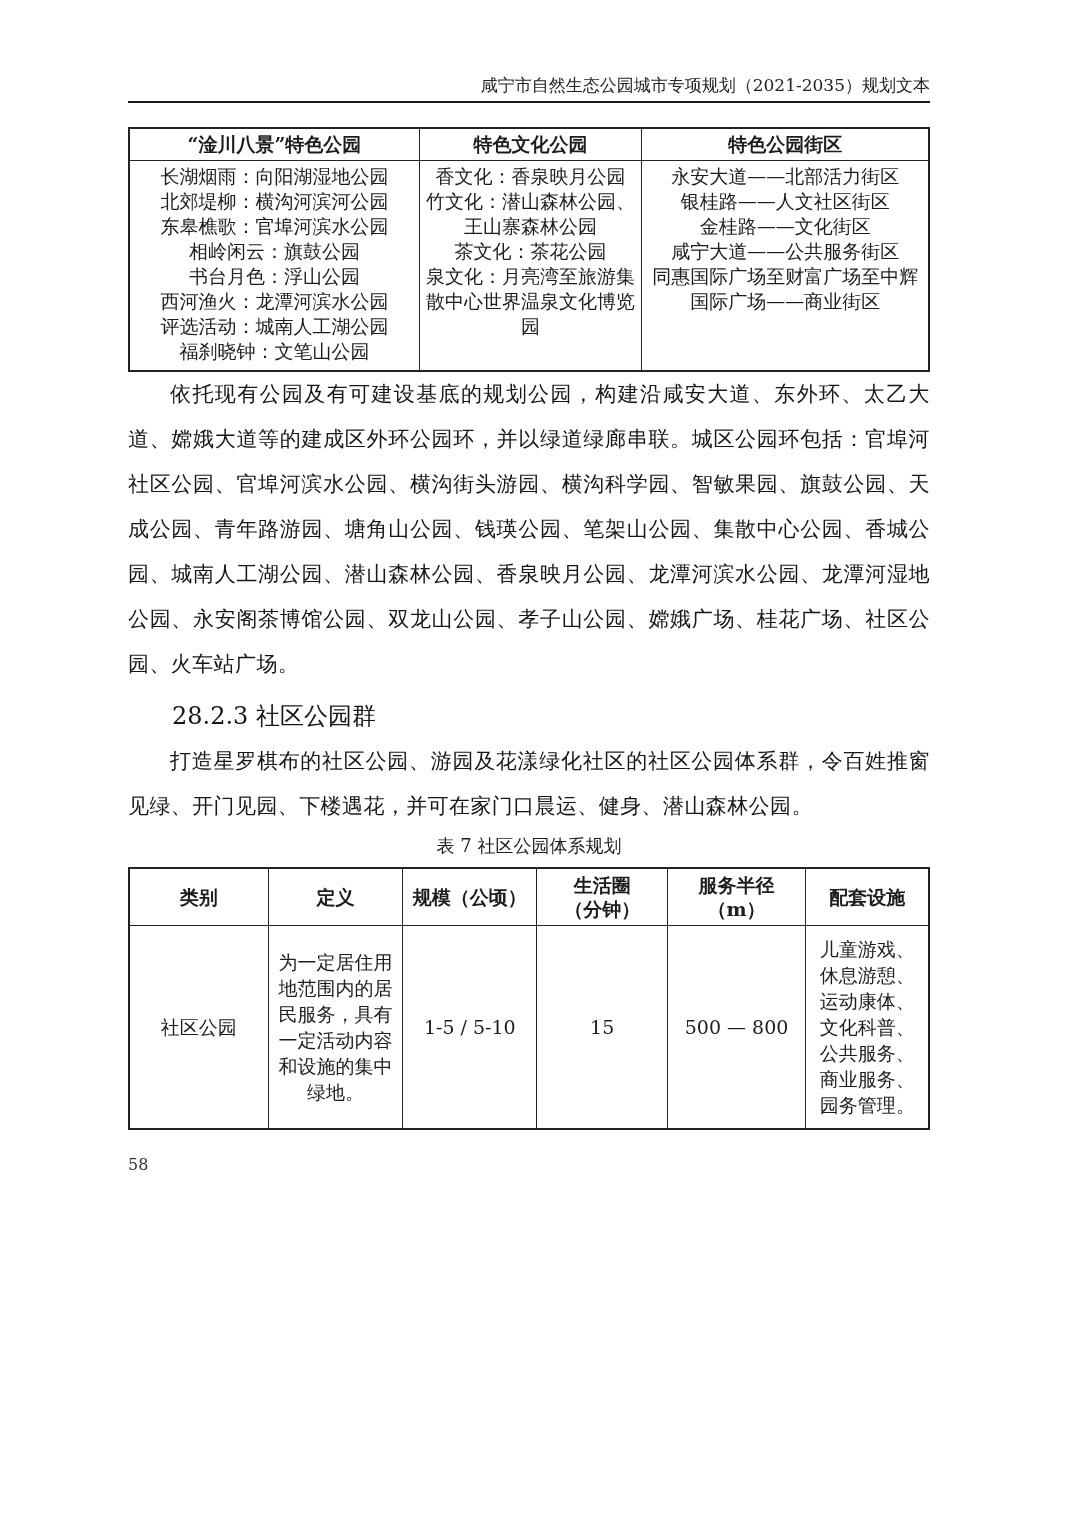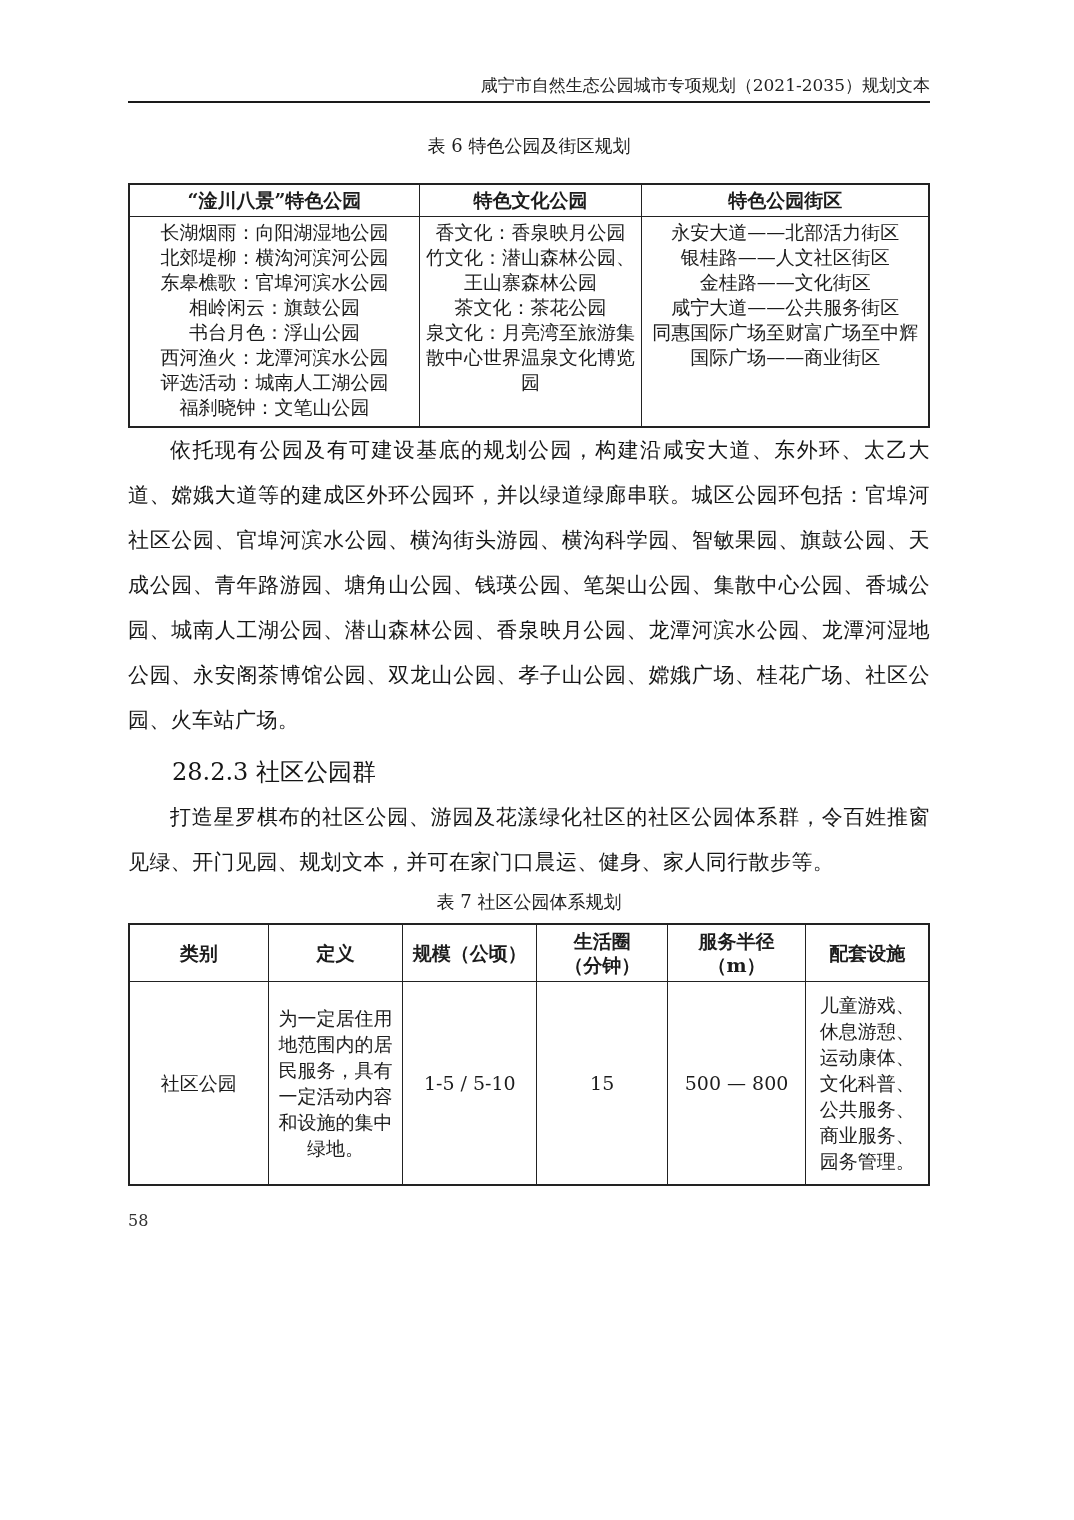--- a/index.html
+++ b/index.html
@@ -101,21 +101,20 @@
 </head>
 <body>
 
 <div class="page">
 
   <div class="doc-header">
     <span>咸宁市自然生态公园城市专项规划（2021-2035）规划文本</span>
   </div>
   <div class="header-rule"></div>
 
-  <div class="table-title">表 6 特色公园及街区规划</div>
 
   <table class="doc-table t6">
     <colgroup>
       <col style="width:36.3%">
       <col style="width:27.8%">
       <col style="width:35.9%">
     </colgroup>
     <tbody>
         <tr>
       <th>“淦川八景”特色公园</th>
@@ -150,21 +149,21 @@
         <div>同惠国际广场至财富广场至中辉</div>
         <div>国际广场——商业街区</div>
       </td>
     </tr>
   </tbody>
     </table>
 
   <p class="body-par">依托现有公园及有可建设基底的规划公园，构建沿咸安大道、东外环、太乙大道、嫦娥大道等的建成区外环公园环，并以绿道绿廊串联。城区公园环包括：官埠河社区公园、官埠河滨水公园、横沟街头游园、横沟科学园、智敏果园、旗鼓公园、天成公园、青年路游园、塘角山公园、钱瑛公园、笔架山公园、集散中心公园、香城公园、城南人工湖公园、潜山森林公园、香泉映月公园、龙潭河滨水公园、龙潭河湿地公园、永安阁茶博馆公园、双龙山公园、孝子山公园、嫦娥广场、桂花广场、社区公园、火车站广场。</p>
 
   <div class="section-heading h-28-2-3">28.2.3 社区公园群</div>
-  <p class="body-par">打造星罗棋布的社区公园、游园及花漾绿化社区的社区公园体系群，令百姓推窗见绿、开门见园、规划文本，并可在家门口晨运、健身、家人同行散步等。</p>
+  <p class="body-par">打造星罗棋布的社区公园、游园及花漾绿化社区的社区公园体系群，令百姓推窗见绿、开门见园、下楼遇花，并可在家门口晨运、健身、潜山森林公园。</p>
 
   <div class="table-title t7-title">表 7 社区公园体系规划</div>
 
   <table class="doc-table t7">
     <colgroup>
       <col style="width:17.4%">
       <col style="width:16.8%">
       <col style="width:16.8%">
       <col style="width:16.3%">
       <col style="width:17.3%">

